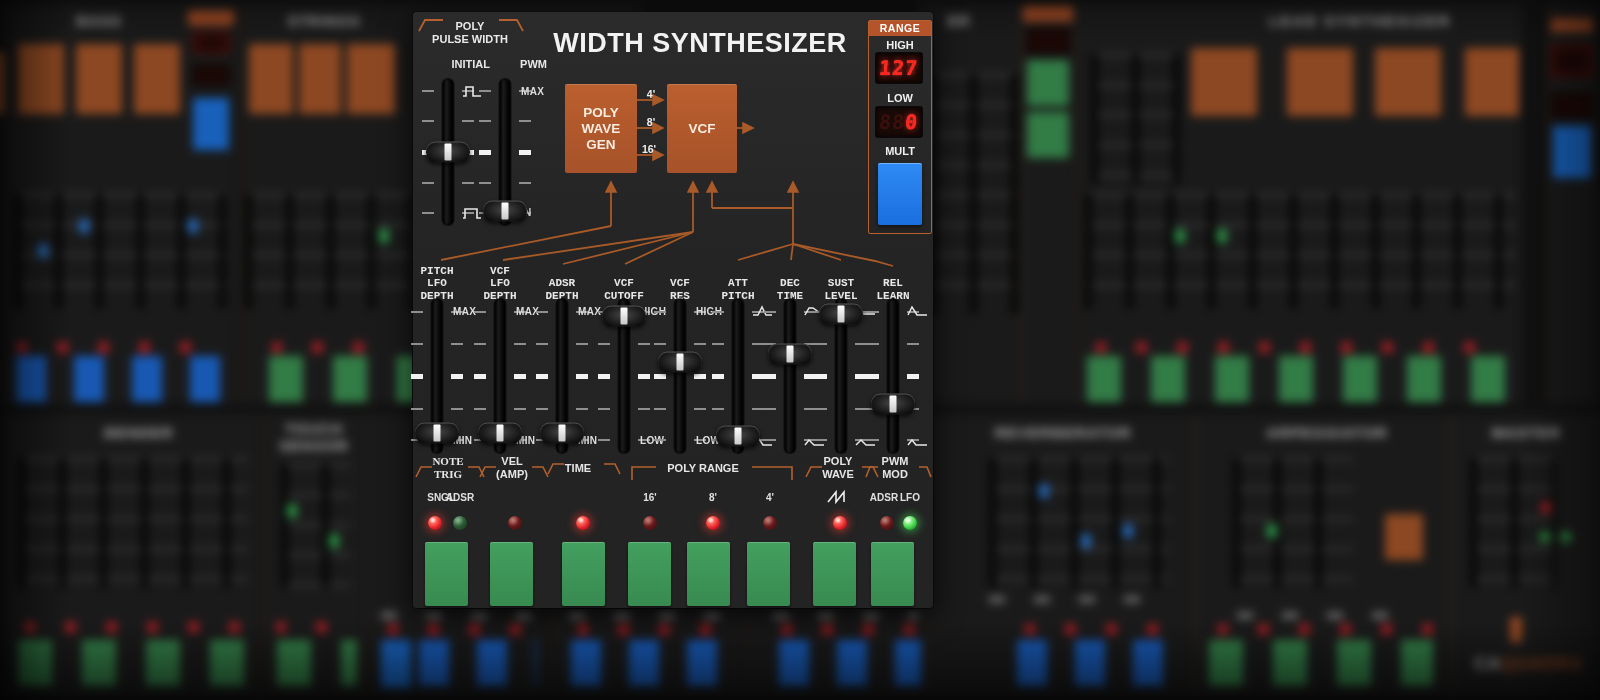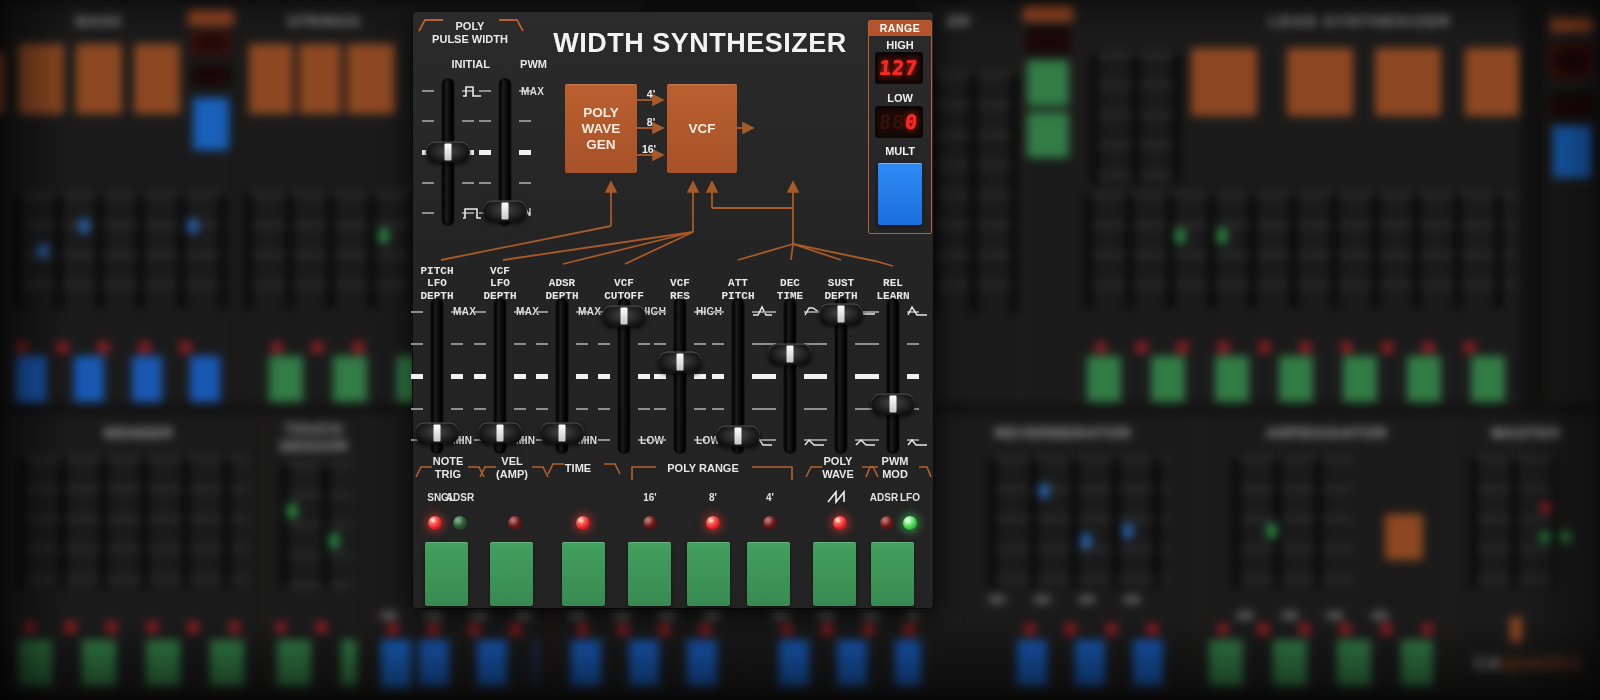--- a/index.html
+++ b/index.html
@@ -439,21 +439,21 @@
           </svg>
         <svg class="eicon ebot" width="22" height="12">
             <polyline points="1,10 5,5 10,10 20,10" stroke="#e8e8e8" stroke-width="1.5" fill="none"></polyline>
           </svg>
         <div class="handle" style="top: 34%;"></div>
       </div>
     </div>
 
     <div class="mslider" style="left:386px;">
       <div class="slabel preline">SUST
-DEPTH</div>
+LEVEL</div>
       <div class="tzone">
         <div class="tickcol tick140 tickL"></div>
         <div class="tickcol tick140 tickR"></div>
         <div class="track"></div>
         <svg class="eicon etop" width="22" height="12">
             <polyline points="1,3 8,9 20,9" stroke="#e8e8e8" stroke-width="1.5" fill="none"></polyline>
           </svg>
         <svg class="eicon ebot" width="22" height="12">
             <polyline points="1,10 6,5 11,10 20,10" stroke="#e8e8e8" stroke-width="1.5" fill="none"></polyline>
           </svg>
@@ -471,21 +471,21 @@
         <svg class="eicon etop" width="22" height="12">
             <polyline points="1,10 5,2 10,10 20,10" stroke="#e8e8e8" stroke-width="1.5" fill="none"></polyline>
           </svg>
         <svg class="eicon ebot" width="22" height="12">
             <polyline points="1,10 5,5 9,10 20,10" stroke="#e8e8e8" stroke-width="1.5" fill="none"></polyline>
           </svg>
         <div class="handle" style="top: 70%;"></div>
       </div>
     </div>
 
-    <div class="glabel" style="left:0px;top:443px;width:70px;">NOTE
+    <div class="glabel" style="left:0px;top:443px;width:70px;font-family:Liberation Serif, serif;">NOTE
 TRIG</div>
     <svg class="bracket" style="left:2px;top:452px;" width="18" height="14">
         <polyline points="1,13 6,3 17,3" stroke="#b5602e" stroke-width="1.6" fill="none"></polyline>
       </svg>
     <svg class="bracket" style="left:54px;top:452px;" width="18" height="14">
         <polyline points="1,3 12,3 17,13" stroke="#b5602e" stroke-width="1.6" fill="none"></polyline>
       </svg>
 
     <div class="glabel" style="left:64px;top:443px;width:70px;">VEL
 (AMP)</div>

